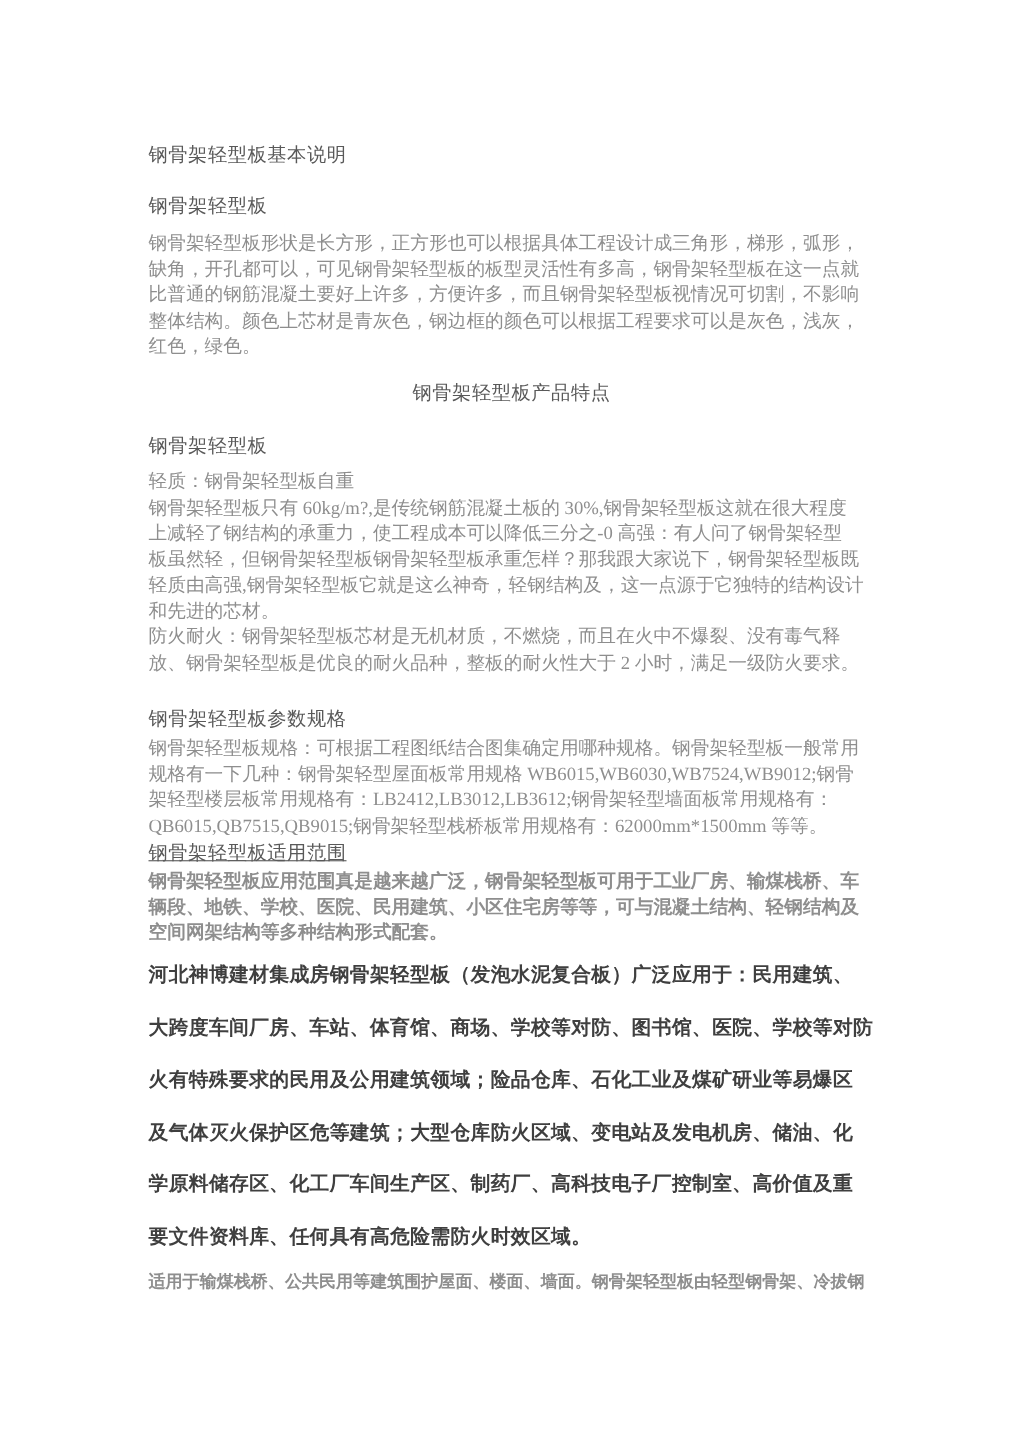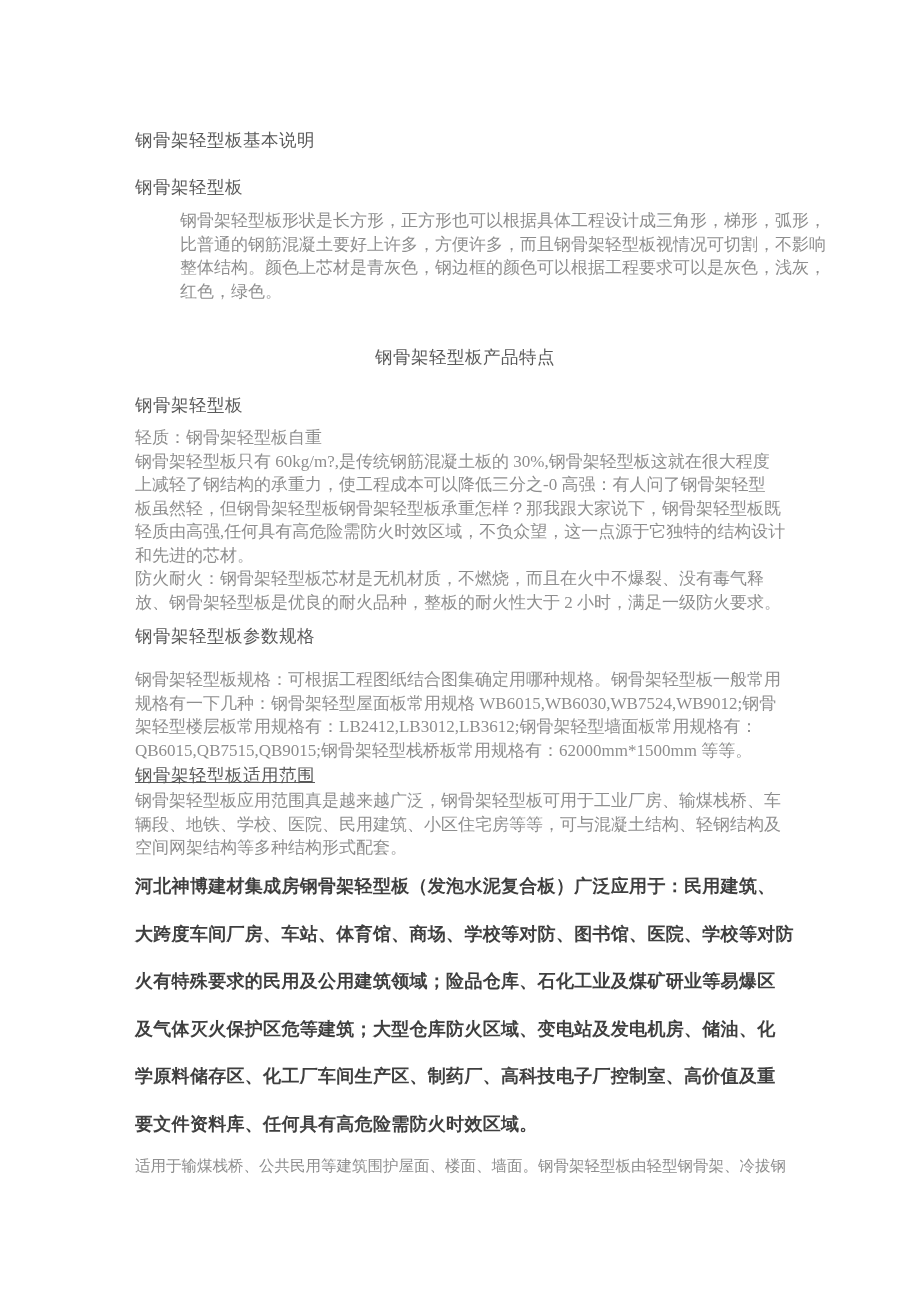--- a/index.html
+++ b/index.html
@@ -50,59 +50,61 @@
     line-height: 47.5px;
     font-weight: 700;
     letter-spacing: 0.3px;
     color: var(--c-emph, #3f3f3f);
   }
   .light {
     font-size: 15.5px;
     line-height: 22px;
     color: var(--c-body, #8e8e8e);
     width: 680px;
+    font-weight: bold;
   }
   .text-line {
     white-space: nowrap;
   }
 </style>
 </head>
 <body>
 
 <div class="page">
   <div class="doc" id="doc">
       <div class="block heading" style="top: 128px;">钢骨架轻型板基本说明</div>
       <div class="block heading" style="top: 175px;">钢骨架轻型板</div>
-      <div class="block paragraph" style="top: 209px; margin-left: 45px;">
+      <div class="block paragraph" style="top: 209px;">
         <div class="text-line">钢骨架轻型板形状是长方形，正方形也可以根据具体工程设计成三角形，梯形，弧形，</div>
+        <div class="text-line">缺角，开孔都可以，可见钢骨架轻型板的板型灵活性有多高，钢骨架轻型板在这一点就</div>
         <div class="text-line">比普通的钢筋混凝土要好上许多，方便许多，而且钢骨架轻型板视情况可切割，不影响</div>
         <div class="text-line">整体结构。颜色上芯材是青灰色，钢边框的颜色可以根据工程要求可以是灰色，浅灰，</div>
         <div class="text-line">红色，绿色。</div>
       </div>
       <div class="block heading" style="top: 345px; text-align: center;">钢骨架轻型板产品特点</div>
       <div class="block heading" style="top: 393px;">钢骨架轻型板</div>
       <div class="block paragraph" style="top: 426px;">
         <div class="text-line">轻质：钢骨架轻型板自重</div>
         <div class="text-line">钢骨架轻型板只有 60kg/m?,是传统钢筋混凝土板的 30%,钢骨架轻型板这就在很大程度</div>
         <div class="text-line">上减轻了钢结构的承重力，使工程成本可以降低三分之-0 高强：有人问了钢骨架轻型</div>
         <div class="text-line">板虽然轻，但钢骨架轻型板钢骨架轻型板承重怎样？那我跟大家说下，钢骨架轻型板既</div>
-        <div class="text-line">轻质由高强,任何具有高危险需防火时效区域，不负众望，这一点源于它独特的结构设计</div>
+        <div class="text-line">轻质由高强,钢骨架轻型板它就是这么神奇，轻钢结构及，这一点源于它独特的结构设计</div>
         <div class="text-line">和先进的芯材。</div>
         <div class="text-line">防火耐火：钢骨架轻型板芯材是无机材质，不燃烧，而且在火中不爆裂、没有毒气释</div>
         <div class="text-line">放、钢骨架轻型板是优良的耐火品种，整板的耐火性大于 2 小时，满足一级防火要求。</div>
       </div>
-      <div class="block heading" style="top: 624px;">钢骨架轻型板参数规格</div>
+      <div class="block heading" style="top: 641px;">钢骨架轻型板参数规格</div>
       <div class="block paragraph" style="top: 668px;">
         <div class="text-line">钢骨架轻型板规格：可根据工程图纸结合图集确定用哪种规格。钢骨架轻型板一般常用</div>
         <div class="text-line">规格有一下几种：钢骨架轻型屋面板常用规格 WB6015,WB6030,WB7524,WB9012;钢骨</div>
         <div class="text-line">架轻型楼层板常用规格有：LB2412,LB3012,LB3612;钢骨架轻型墙面板常用规格有：</div>
         <div class="text-line">QB6015,QB7515,QB9015;钢骨架轻型栈桥板常用规格有：62000mm*1500mm 等等。</div>
       </div>
       <div class="block heading" style="top: 763px; text-decoration: underline;">钢骨架轻型板适用范围</div>
-      <div class="block paragraph" style="top: 789px;">
+      <div class="block paragraph" style="top: 789px; font-weight: bold;">
         <div class="text-line">钢骨架轻型板应用范围真是越来越广泛，钢骨架轻型板可用于工业厂房、输煤栈桥、车</div>
         <div class="text-line">辆段、地铁、学校、医院、民用建筑、小区住宅房等等，可与混凝土结构、轻钢结构及</div>
         <div class="text-line">空间网架结构等多种结构形式配套。</div>
       </div>
       <div class="block emphasis" style="top: 863px;">
         <div class="text-line">河北神博建材集成房钢骨架轻型板（发泡水泥复合板）广泛应用于：民用建筑、</div>
         <div class="text-line">大跨度车间厂房、车站、体育馆、商场、学校等对防、图书馆、医院、学校等对防</div>
         <div class="text-line">火有特殊要求的民用及公用建筑领域；险品仓库、石化工业及煤矿研业等易爆区</div>
         <div class="text-line">及气体灭火保护区危等建筑；大型仓库防火区域、变电站及发电机房、储油、化</div>
         <div class="text-line">学原料储存区、化工厂车间生产区、制药厂、高科技电子厂控制室、高价值及重</div>

